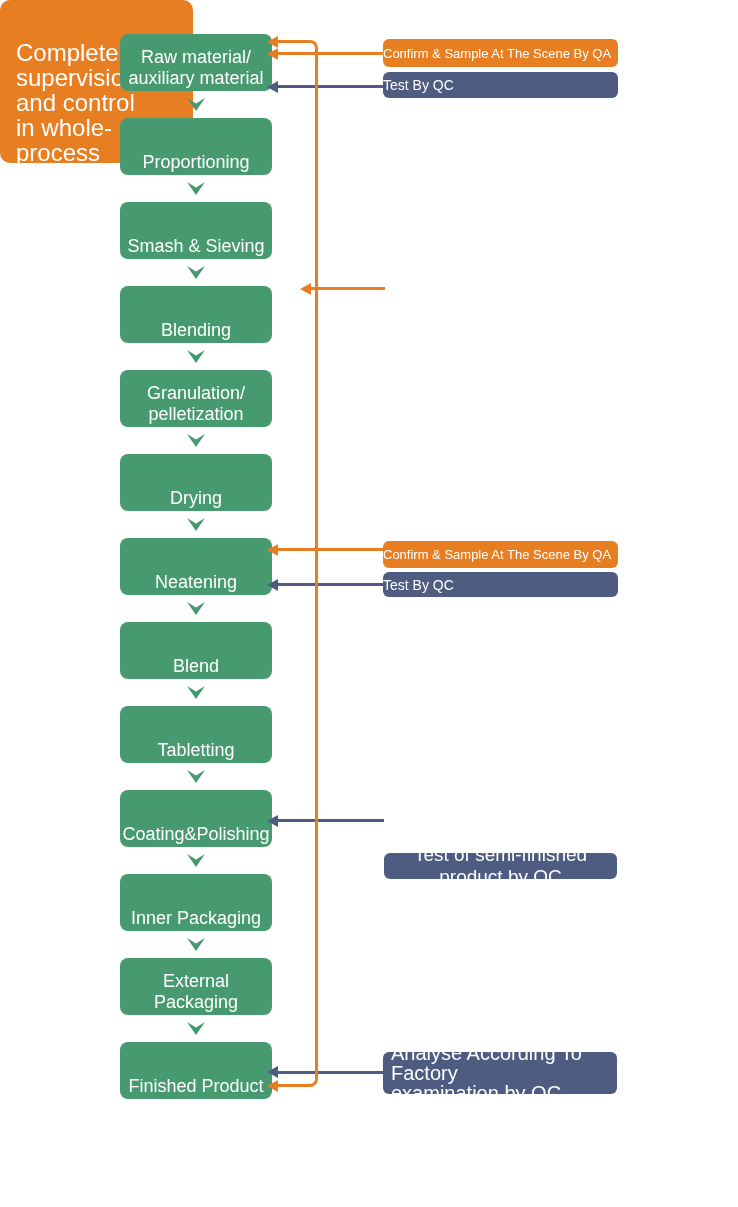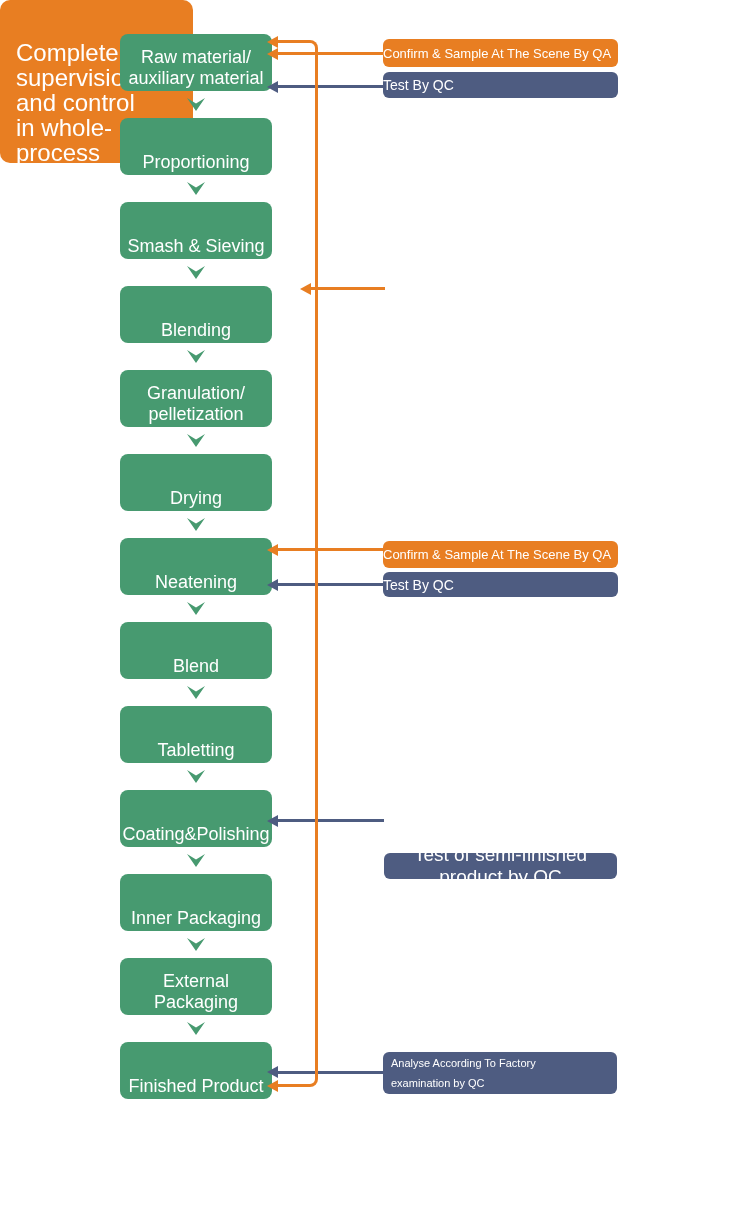--- a/index.html
+++ b/index.html
@@ -53,21 +53,21 @@
   .ann.orange { background: var(--orange); }
   .ann.blue   { background: var(--blue); }
 
   .qa-confirm-top { left: 383px; top: 39px;  width: 235px; height: 28px; font-size: 13px; }
   .qc-test-top    { left: 383px; top: 72px;  width: 235px; height: 26px; font-size: 14px; }
   .qa-confirm-mid { left: 383px; top: 541px; width: 235px; height: 27px; font-size: 13px; }
   .qc-test-mid    { left: 383px; top: 572px; width: 235px; height: 25px; font-size: 14px; }
   .qc-semi        { left: 384px; top: 808px; width: 233px; height: 26px; font-size: 19px; margin-top: 45px; }
   .qc-final {
     left: 383px; top: 1052px; width: 234px; height: 42px;
-    font-size: 11px; line-height: 20px;
+    font-size: 20px; line-height: 20px;
     justify-content: flex-start; text-align: left;
     padding: 1px 8px;
     white-space: pre-line;
   }
   .qa-big {
     left: 385px; top: 208px; width: 193px; height: 163px;
     background: var(--orange);
     border-radius: 10px;
     color: #fff;
     font-size: 24px; line-height: 25px;

